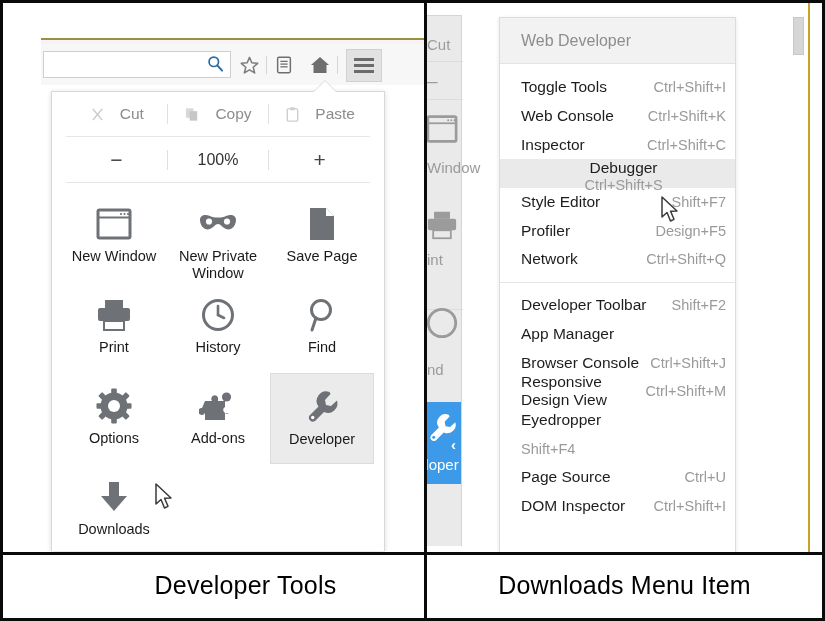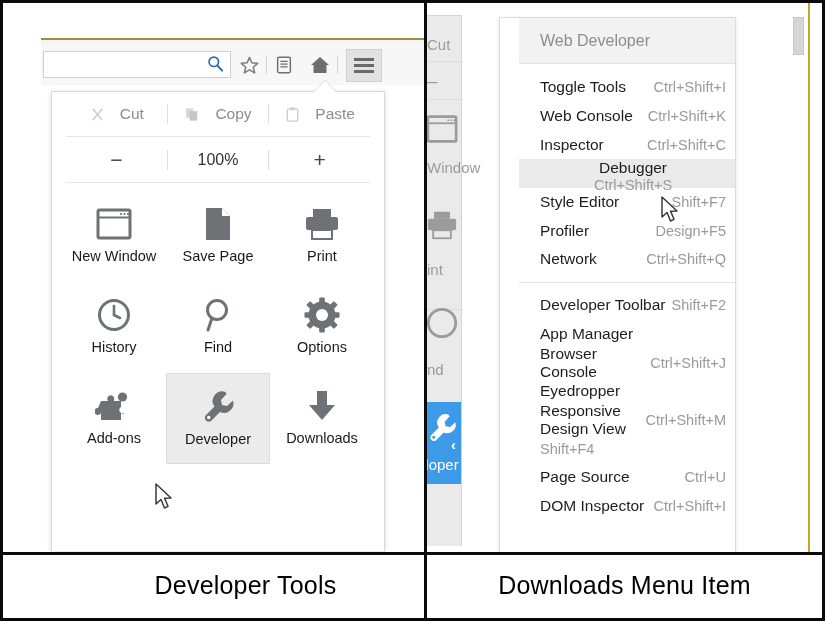--- a/index.html
+++ b/index.html
@@ -200,21 +200,20 @@
   .ghost-dev .chev { position:absolute; right:5px; top:34px; color:#ffffff; font-size:15px; font-weight:bold;}
 
   .submenu {
     position: absolute;
     left: 72px; top: 14px; width: 237px; bottom: 0;
     background: #ffffff;
     border: 1px solid #dcdcdc;
     border-bottom: none;
     box-sizing: border-box;
     box-shadow: 0 1px 4px rgba(0,0,0,0.10);
-    padding-left: 19px;
   }
   .submenu-header {
     height: 46px;
     background: #f2f2f2;
     border-bottom: 1px solid #e3e3e3;
     display: flex; align-items: center;
     padding-left: 21px;
     color: #8d8d8d; font-size: 16px;
     box-sizing: border-box;
   }
@@ -346,20 +345,30 @@
               <rect x="3" y="3" width="32" height="28" rx="1.5" fill="none" stroke="#6e7277" stroke-width="3"></rect>
               <line x1="3" y1="10.5" x2="35" y2="10.5" stroke="#6e7277" stroke-width="2"></line>
               <circle cx="26" cy="7" r="1.1" fill="#6e7277"></circle>
                 <circle cx="29.5" cy="7" r="1.1" fill="#6e7277"></circle>
                 <circle cx="33" cy="7" r="1.1" fill="#6e7277"></circle>
             </svg>
           </span>
           <span class="tlabel">New Window</span>
         </div>
 
+        <div class="tile">
+          <span class="glyph">
+            <svg width="42" height="26" viewBox="0 0 42 26">
+              <path d="M3 9 C3 4 8 3 13 5 C17 7 25 7 29 5 C34 3 39 4 39 9 C39 15 34 20 29 18 C25 16.5 24 13 21 13 C18 13 17 16.5 13 18 C8 20 3 15 3 9 Z" fill="#6e7277"></path>
+              <circle cx="12" cy="10.5" r="3.1" fill="#ffffff"></circle>
+              <circle cx="30" cy="10.5" r="3.1" fill="#ffffff"></circle>
+            </svg>
+          </span>
+          <span class="tlabel">New Private Window</span>
+        </div>
 
         <div class="tile">
           <span class="glyph">
             <svg width="30" height="36" viewBox="0 0 30 36">
               <path d="M3 2 H19 L27 10 V34 H3 Z" fill="#6e7277"></path>
               <path d="M19 2 L27 10 H19 Z" fill="#ffffff"></path>
             </svg>
           </span>
           <span class="tlabel">Save Page</span>
         </div>
@@ -478,21 +487,21 @@
       </span>
       <span class="ghost-label" style="top:143px;">Window</span>
 
       <span class="ghost-glyph" style="top:194px;">
         <svg width="34" height="30" viewBox="0 0 38 34">
           <rect x="10" y="2" width="18" height="8" fill="#9b9b9b"></rect>
           <rect x="3" y="10" width="32" height="13" rx="2" fill="#9b9b9b"></rect>
           <rect x="9" y="23" width="20" height="9" fill="#eaeaea" stroke="#9b9b9b" stroke-width="2"></rect>
         </svg>
       </span>
-      <span class="ghost-label" style="top:235px;margin-top:10px;">int</span>
+      <span class="ghost-label" style="top:235px;">int</span>
       <div class="ghost-hr" style="top:293px;"></div>
 
       <span class="ghost-glyph" style="top:290px;">
         <svg width="34" height="34" viewBox="0 0 36 36">
           <circle cx="18" cy="18" r="14.5" fill="none" stroke="#9b9b9b" stroke-width="3"></circle>
         </svg>
       </span>
       <span class="ghost-label" style="top:345px;">nd</span>
 
       <div class="ghost-dev">
@@ -549,26 +558,26 @@
       </div>
       <div class="sm-item">
         <span class="sm-label">App Manager</span>
         <span class="sm-key"></span>
       </div>
       <div class="sm-item">
         <span class="sm-label">Browser Console</span>
         <span class="sm-key">Ctrl+Shift+J</span>
       </div>
       <div class="sm-item">
+        <span class="sm-label">Responsive Design View</span>
+        <span class="sm-key">Ctrl+Shift+M</span>
+      </div>
+      <div class="sm-item">
         <span class="sm-label">Eyedropper</span>
         <span class="sm-key"></span>
-      </div>
-      <div class="sm-item">
-        <span class="sm-label">Responsive Design View</span>
-        <span class="sm-key">Ctrl+Shift+M</span>
       </div>
       <div class="sm-item">
         <span class="sm-key">Shift+F4</span>
       </div>
       <div class="sm-item">
         <span class="sm-label">Page Source</span>
         <span class="sm-key">Ctrl+U</span>
       </div>
       <div class="sm-item">
         <span class="sm-label">DOM Inspector</span>

